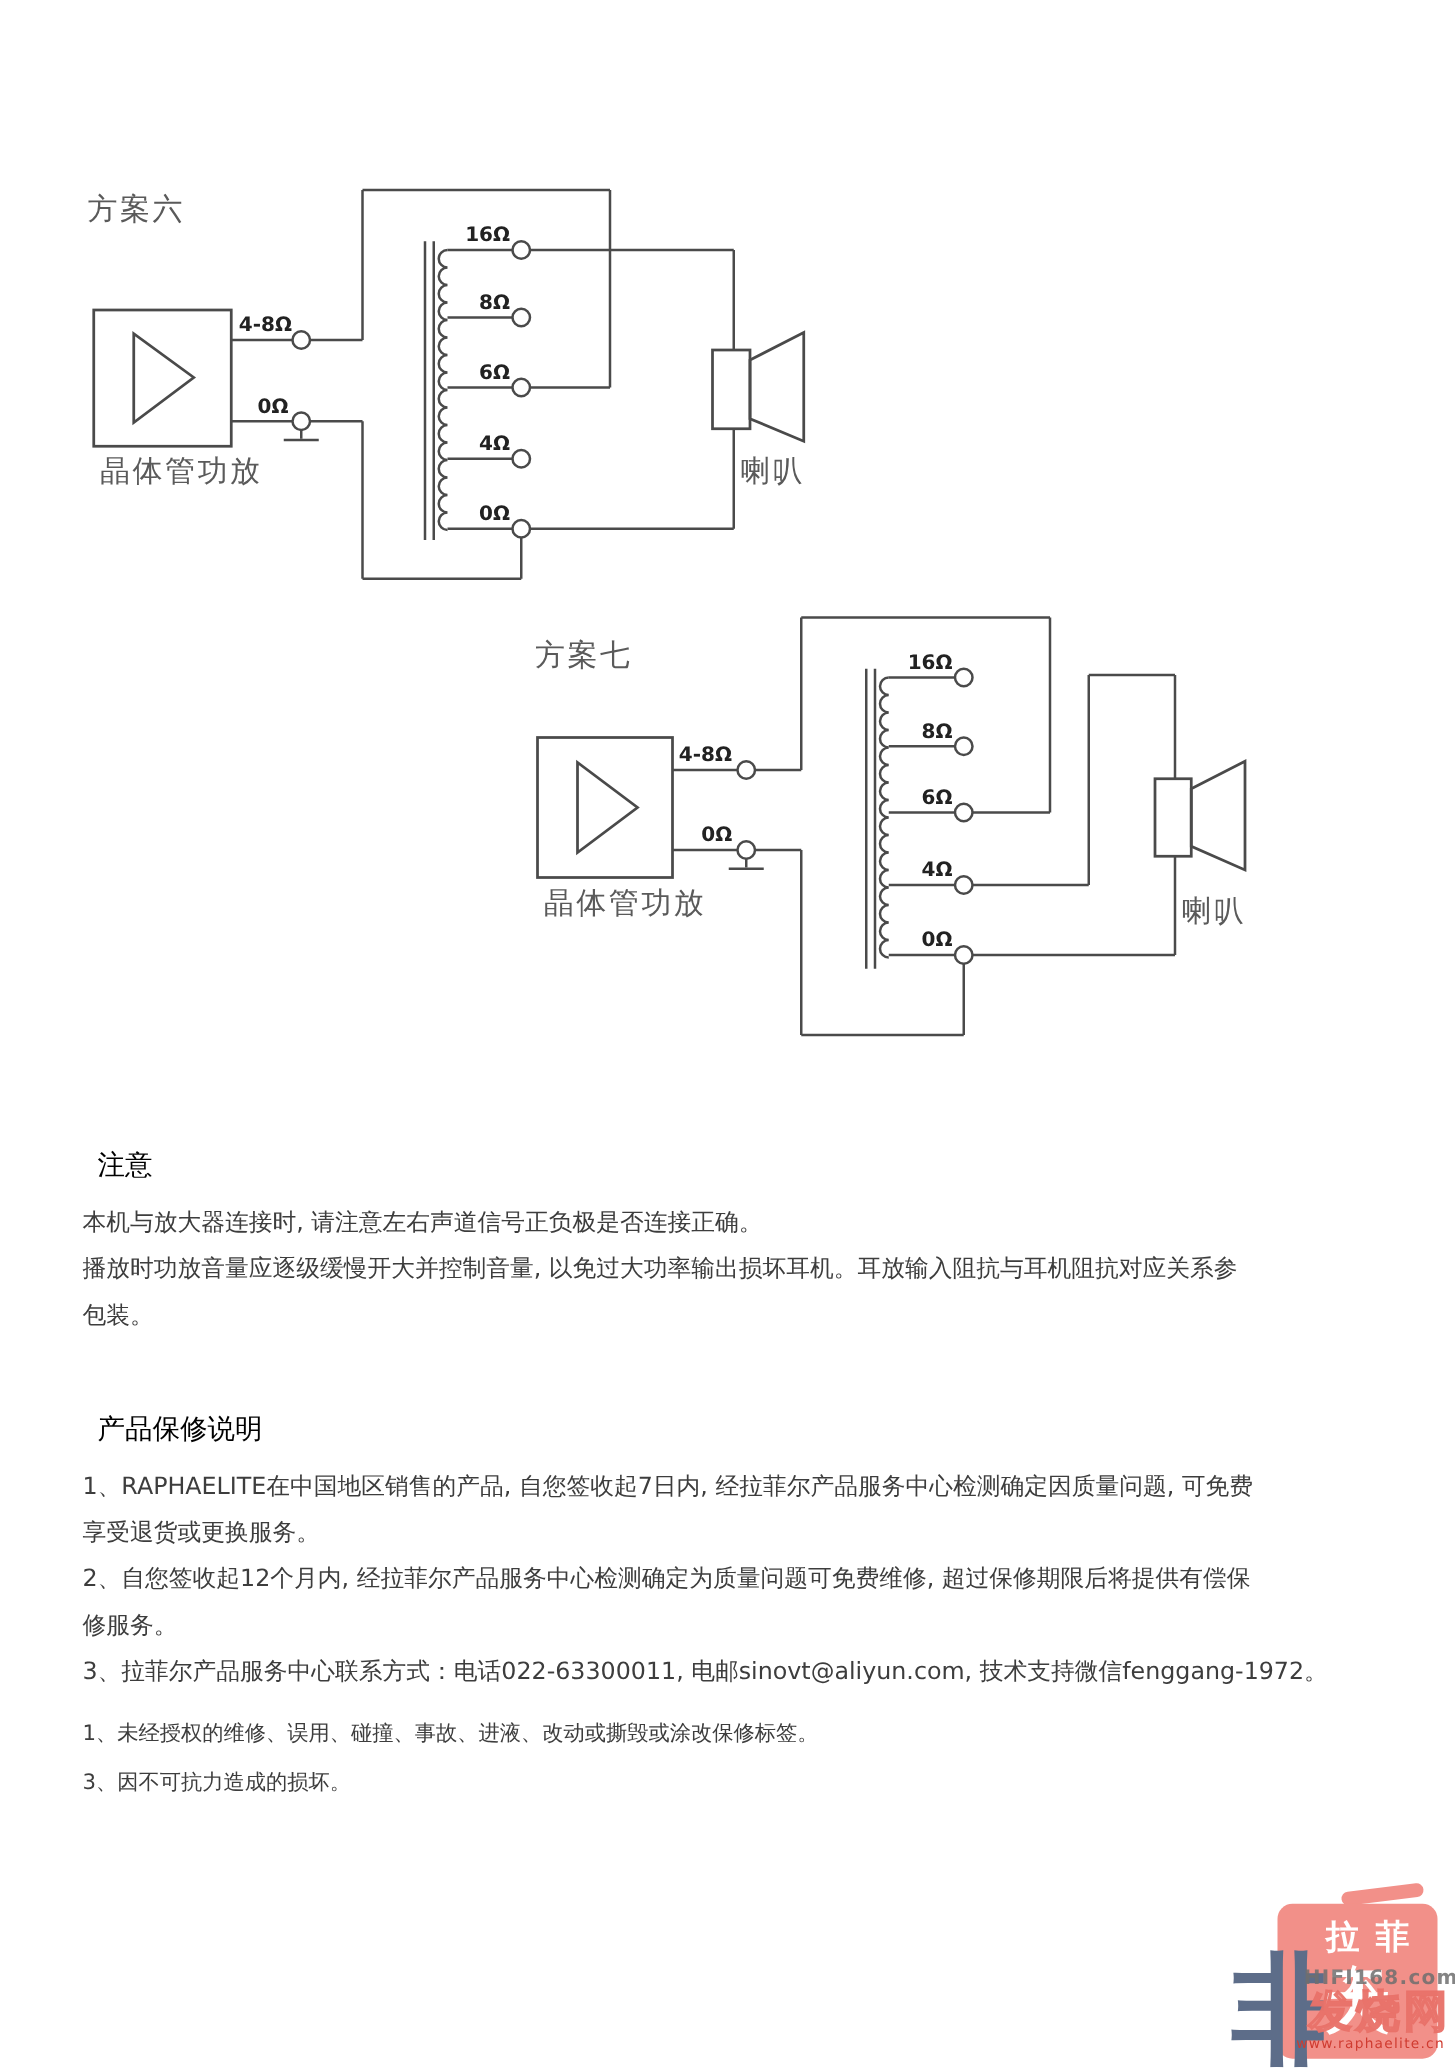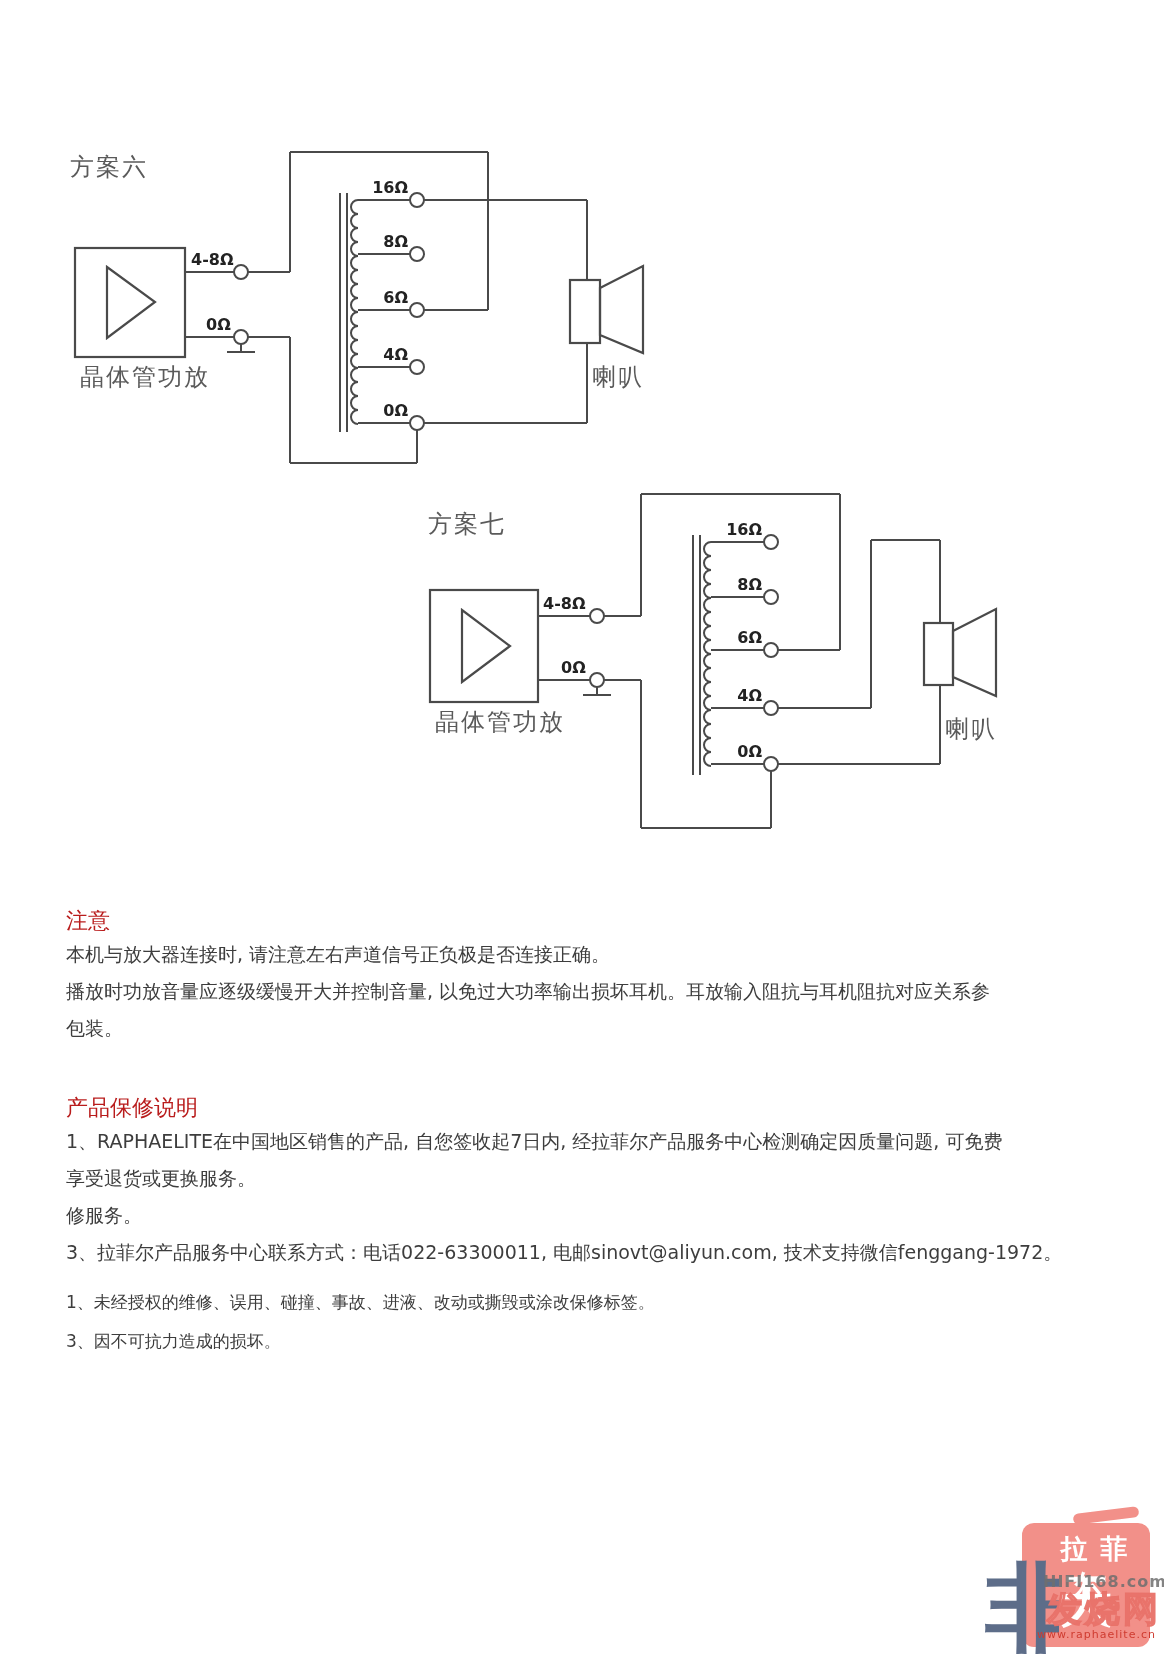--- a/index.html
+++ b/index.html
@@ -6,21 +6,21 @@
   .page{position:relative;width:1164px;height:1654px;background:#ffffff;overflow:hidden;
         font-family:"DejaVu Sans","Liberation Sans",sans-serif;}
   svg{position:absolute;overflow:visible;}
   svg .wire{stroke:#4a4a4a;stroke-width:2;fill:none;}
   svg .box{stroke:#4a4a4a;stroke-width:2.2;fill:none;}
   svg .term{stroke:#4a4a4a;stroke-width:2;fill:#ffffff;}
   svg .coil{stroke:#4a4a4a;stroke-width:2;fill:none;}
   svg .caption{fill:#5a5a5a;font-size:24px;letter-spacing:2px;}
   svg .ohm{fill:#222222;font-size:16px;font-weight:bold;}
   .textblock{position:absolute;left:66px;top:906px;width:1046px;color:#3d3d3d;}
-  .h{font-size:22px;line-height:30px;color:#b91c1c;font-weight:normal;margin:0;}
+  .h{font-size:22px;line-height:30px;color:#000000;font-weight:normal;margin:12px;}
   .line{font-size:19px;line-height:37px;height:37px;white-space:nowrap;}
   .line3{font-size:17px;line-height:39px;height:39px;white-space:nowrap;}
   .sp46{height:46px;} .sp12{height:12px;}
   
   .wm{position:absolute;left:985px;top:1512px;width:179px;height:142px;}
   .seal{position:absolute;left:37px;top:11px;width:128px;height:124px;background:#f29089;
         border-radius:12px;z-index:1;}
   .seal-flick{position:absolute;left:88px;top:-2px;width:66px;height:11px;background:#f29089;
         border-radius:6px;transform:rotate(-7deg);z-index:1;}
   .seal-r1{position:absolute;left:16px;right:0;top:8px;text-align:center;color:#ffffff;
@@ -195,20 +195,21 @@
   <div class="textblock">
     <h2 class="h">注意</h2>
     <div class="line">本机与放大器连接时, 请注意左右声道信号正负极是否连接正确。</div>
     <div class="line">播放时功放音量应逐级缓慢开大并控制音量, 以免过大功率输出损坏耳机。耳放输入阻抗与耳机阻抗对应关系参</div>
     <div class="line">包装。</div>
 
     <div class="sp46"></div>
     <h2 class="h">产品保修说明</h2>
     <div class="line">1、RAPHAELITE在中国地区销售的产品, 自您签收起7日内, 经拉菲尔产品服务中心检测确定因质量问题, 可免费</div>
     <div class="line">享受退货或更换服务。</div>
+    <div class="line">2、自您签收起12个月内, 经拉菲尔产品服务中心检测确定为质量问题可免费维修, 超过保修期限后将提供有偿保</div>
     <div class="line">修服务。</div>
     <div class="line">3、拉菲尔产品服务中心联系方式：电话022-63300011, 电邮sinovt@aliyun.com, 技术支持微信fenggang-1972。</div>
 
     <div class="sp12"></div>
     <div class="line3">1、未经授权的维修、误用、碰撞、事故、进液、改动或撕毁或涂改保修标签。</div>
     <div class="line3">3、因不可抗力造成的损坏。</div>
   </div>
 
   <div class="wm">
     <div class="seal-flick"></div>

